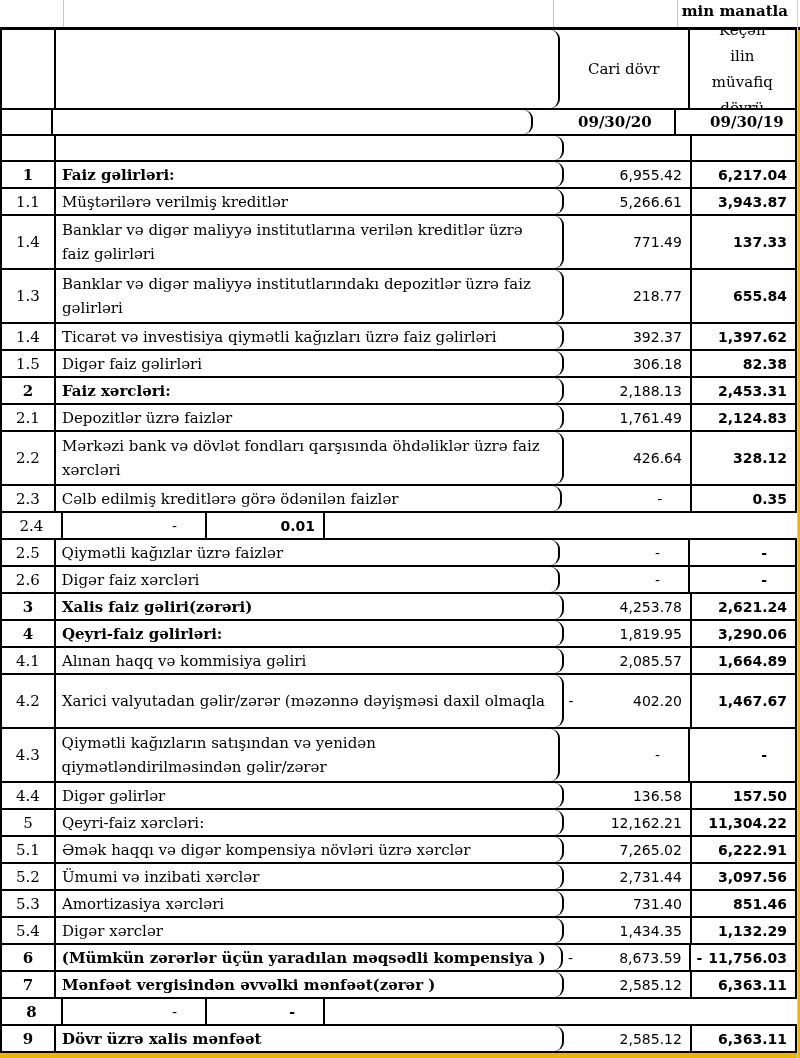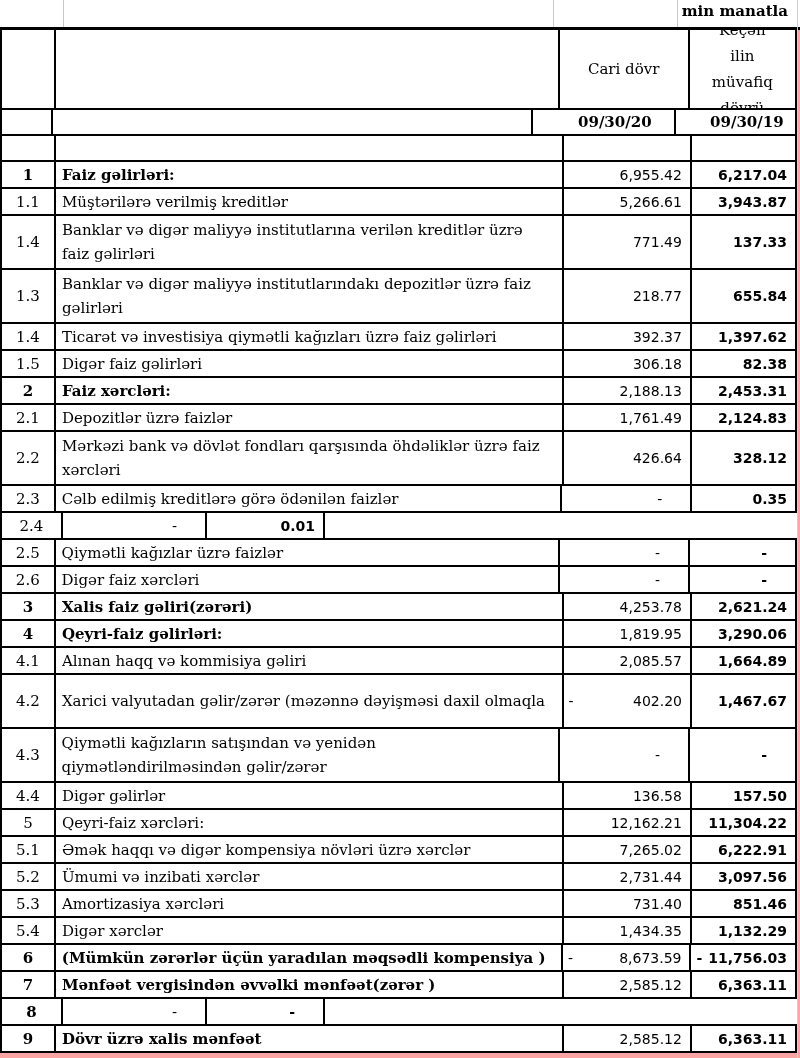--- a/index.html
+++ b/index.html
@@ -1,28 +1,28 @@
 <!DOCTYPE html>
 <html><head>
 <meta charset="utf-8">
 <style>
   html,body{margin:0;padding:0;background:#fff;}
-  .sheet{position:relative;width:800px;height:1058px;background:#fca5a5;overflow:hidden;
+  .sheet{position:relative;width:800px;height:1058px;background:#eab308;overflow:hidden;
          font-family:"DejaVu Serif","Liberation Serif",serif;color:#000;}
   
   .unit-row{position:relative;height:30px;box-sizing:border-box;border-bottom:3px solid #000;background:#fff;}
   .gl{position:absolute;top:0;width:1px;height:27px;background:#c8c8c8;}
   .gl-right{position:absolute;top:0;left:797px;width:1px;height:1058px;background:#d0d0d0;}
   .unit{position:absolute;top:2px;right:12px;font-weight:bold;font-size:15px;}
   
   .tbl{position:absolute;left:0;top:30px;width:797px;box-sizing:border-box;border-left:2px solid #000;background:#fff;}
   .row{display:flex;box-sizing:border-box;border-bottom:2px solid #000;background:#fff;}
   .row>div{box-sizing:border-box;border-right:2px solid #000;display:flex;align-items:center;overflow:hidden;}
   .c1{width:61px;justify-content:center;font-size:15px;}
-  .c2{width:575px;padding:2px 8px 2px 6px;font-size:15px;line-height:24px;}
+  .c2{width:575px;padding:2px 8px 2px 6px;font-size:15px;line-height:24px;border-radius:9px;}
   .c3{width:144px;}
   .c4{width:118px;font-weight:bold;}
   .c3,.c4{justify-content:flex-end;padding-right:8px;
           font-family:"DejaVu Sans","Liberation Sans",sans-serif;font-size:14px;}
   .hdr{height:80px;}
   .hdr .c3,.hdr .c4{justify-content:center;align-items:center;padding:16px;text-align:center;
        font-family:"DejaVu Serif","Liberation Serif",serif;font-weight:normal;font-size:15px;line-height:26px;}
   .dates{height:26px;}
   .dates .c3,.dates .c4{justify-content:center;padding:0;
        font-family:"DejaVu Serif","Liberation Serif",serif;font-weight:bold;font-size:15px;margin-left:23px;}

